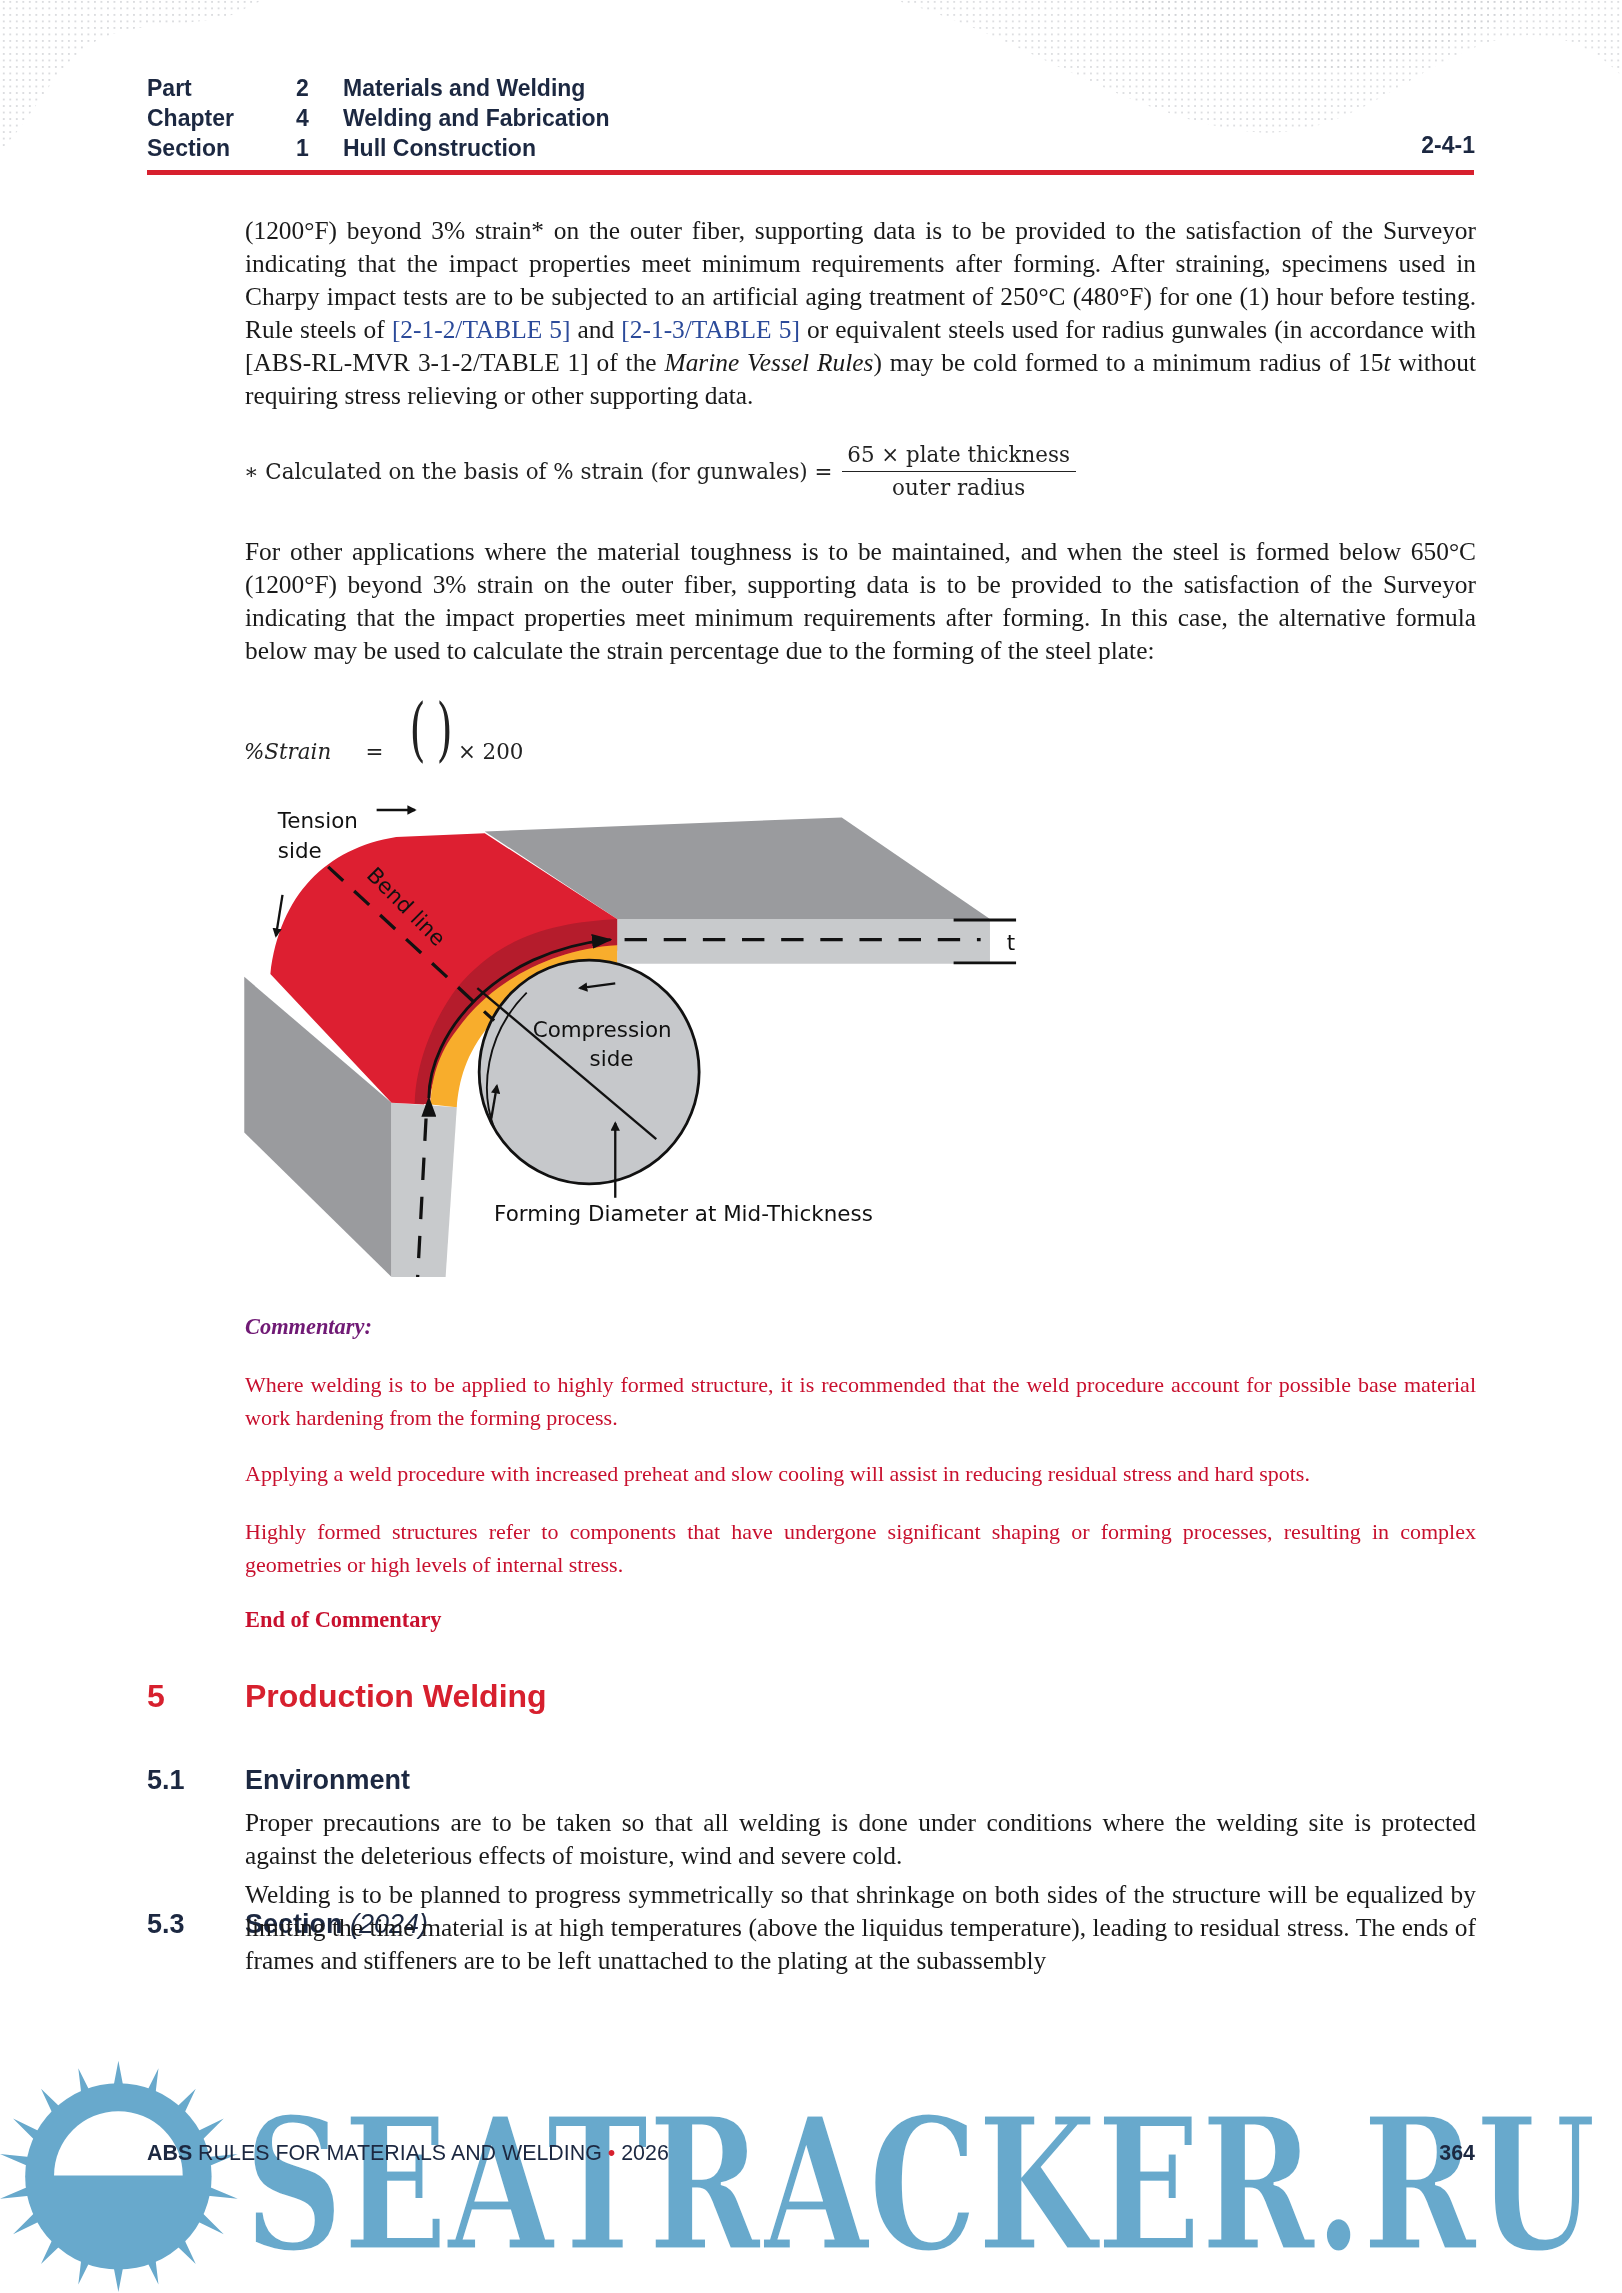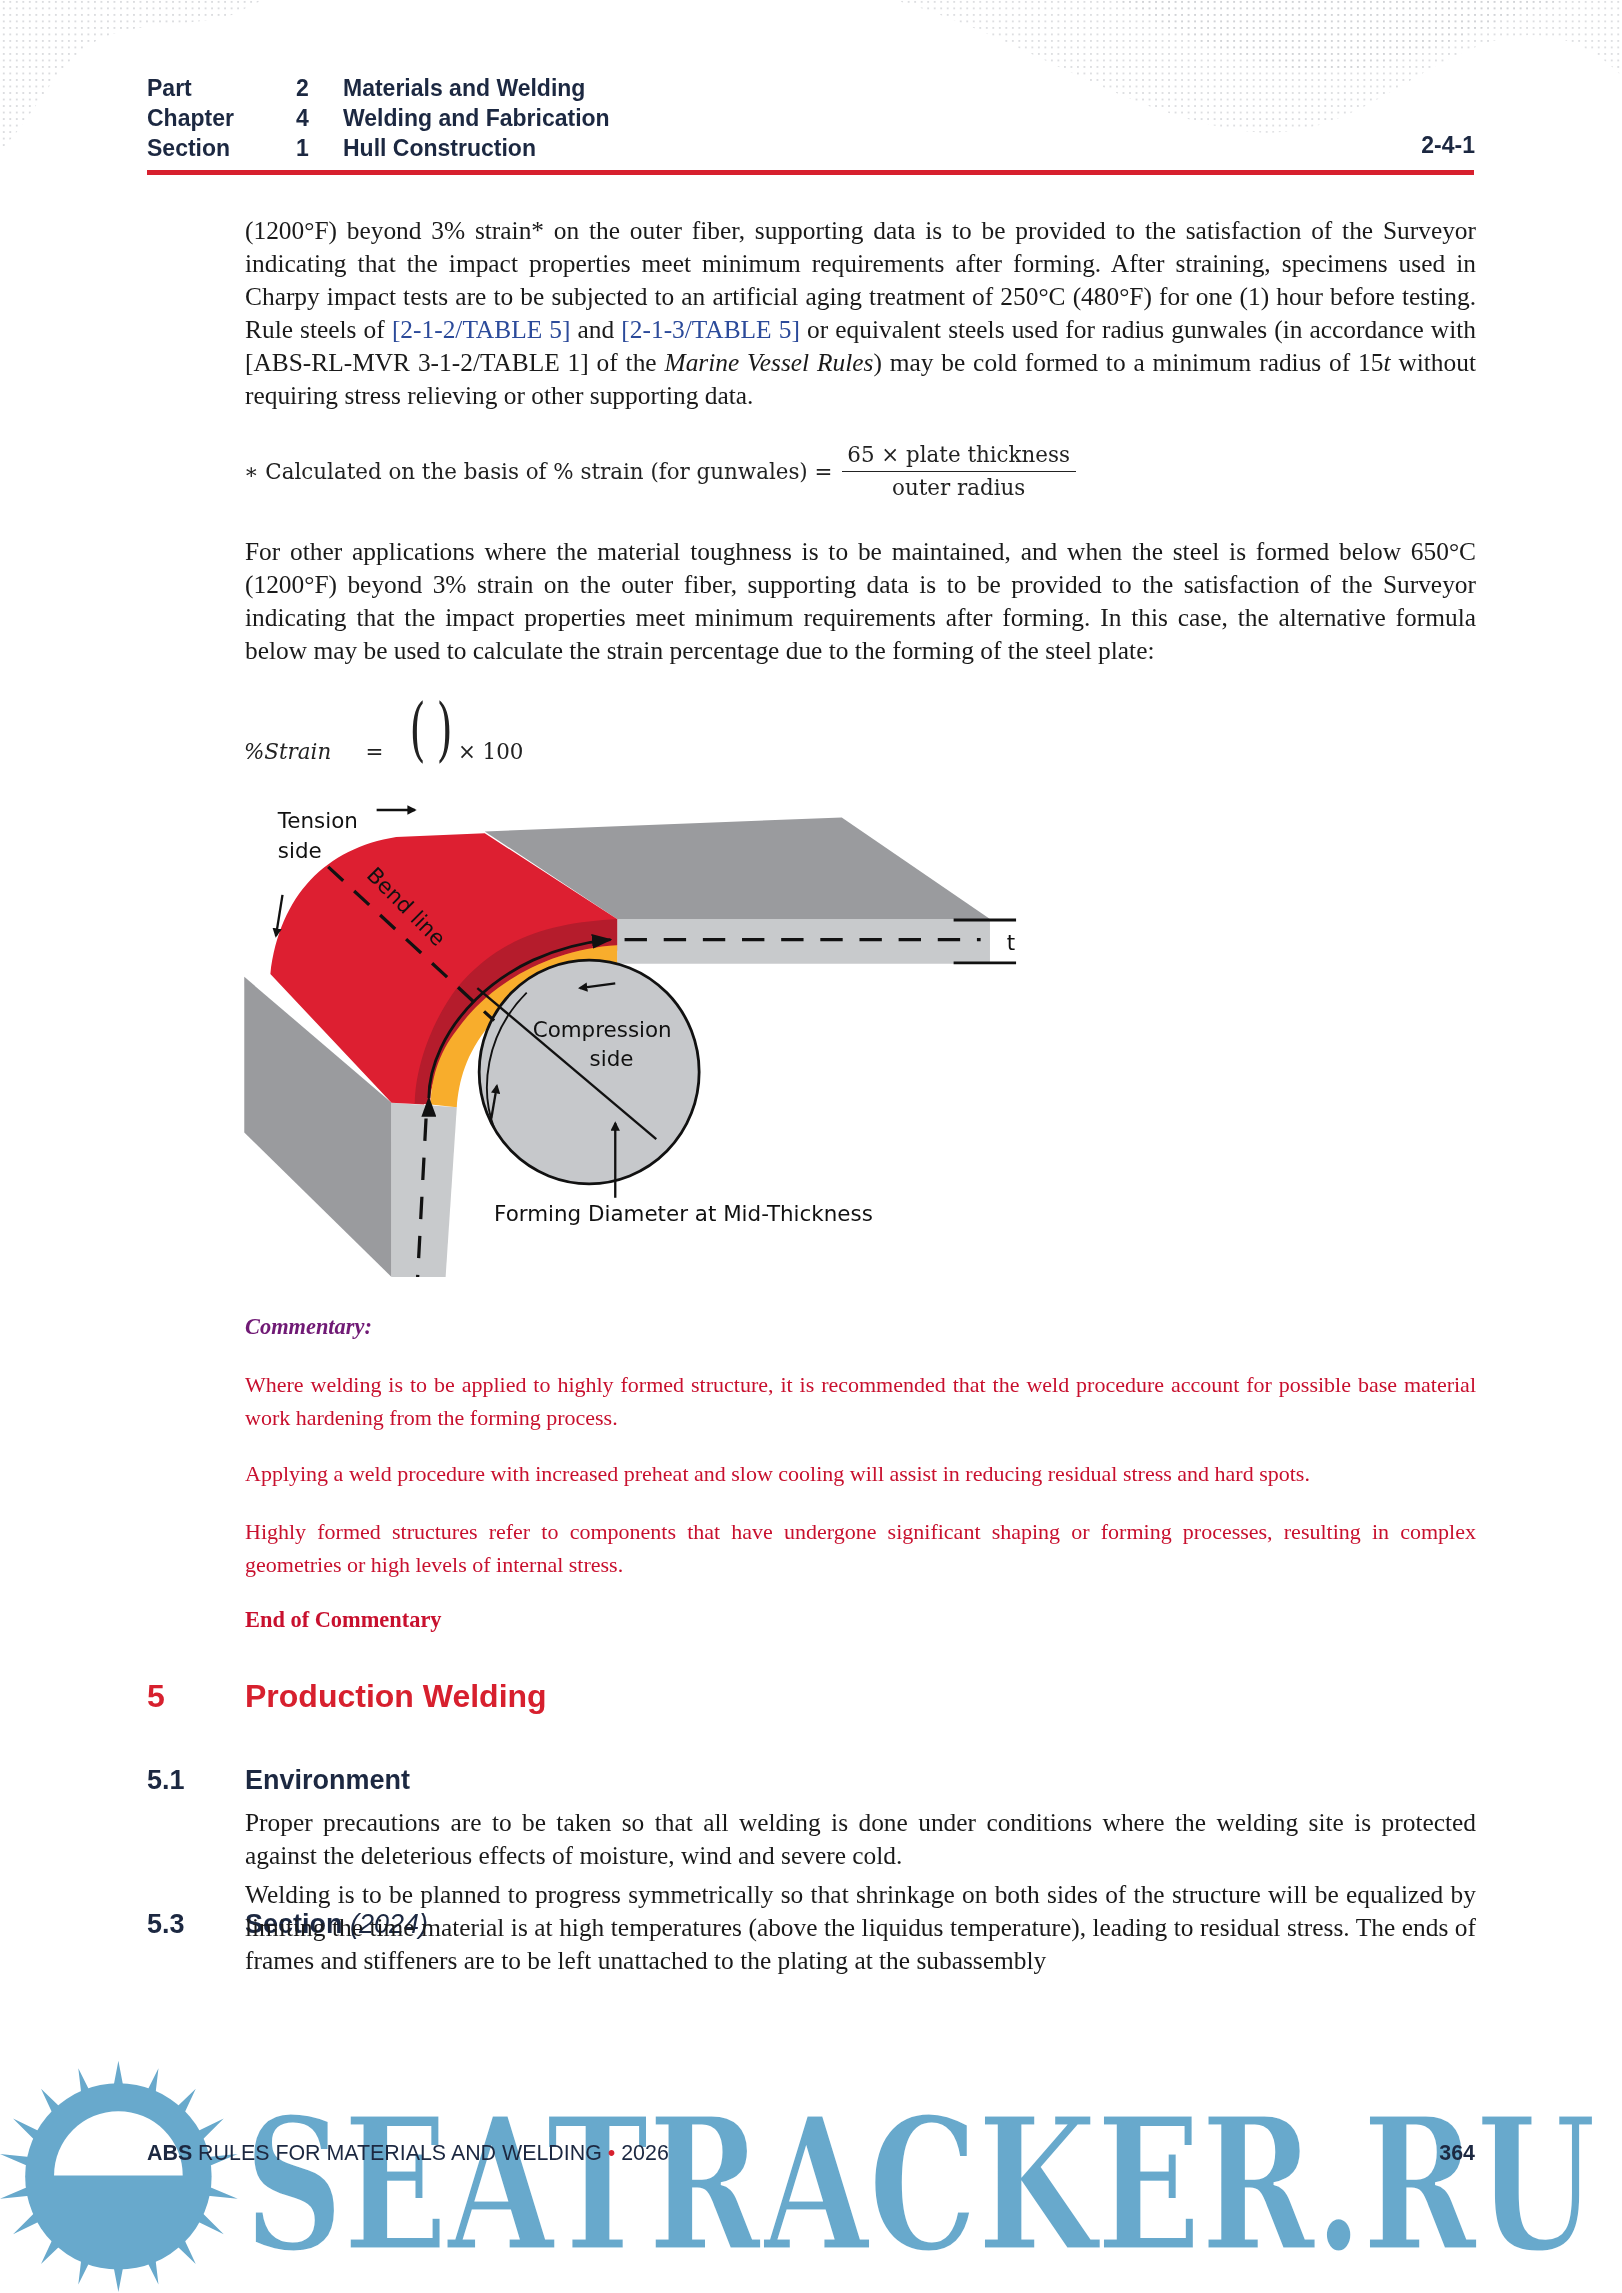--- a/index.html
+++ b/index.html
@@ -108,21 +108,21 @@
   </span>
 </div>
 
 <div class="para" style="top:535px;">For other applications where the material toughness is to be maintained, and when the steel is formed below 650°C (1200°F) beyond 3% strain on the outer fiber, supporting data is to be provided to the satisfaction of the Surveyor indicating that the impact properties meet minimum requirements after forming. In this case, the alternative formula below may be used to calculate the strain percentage due to the forming of the steel plate:</div>
 
 <div class="formula2">
   <span style="width:103px;">%Strain</span>
   <span style="font-style:normal;margin:0 20.5px 0 18.6px;">=</span>
   <span class="paren">(</span>
   <span class="paren">)</span>
-  <span style="font-style:normal;">× 100</span>
+  <span style="font-style:normal;">× 200</span>
 </div>
 
 <svg class="diagram" viewBox="0 0 1740 2460">
   <defs>
     <marker id="arr" markerWidth="10" markerHeight="10" refX="8" refY="5" orient="auto" markerUnits="userSpaceOnUse">
       <path d="M0,0 L10,5 L0,10 Z" fill="#111"></path>
     </marker>
     <marker id="arrL" markerWidth="22" markerHeight="16" refX="20" refY="8" orient="auto" markerUnits="userSpaceOnUse">
       <path d="M0,0 L22,8 L0,16 Z" fill="#111"></path>
     </marker>

